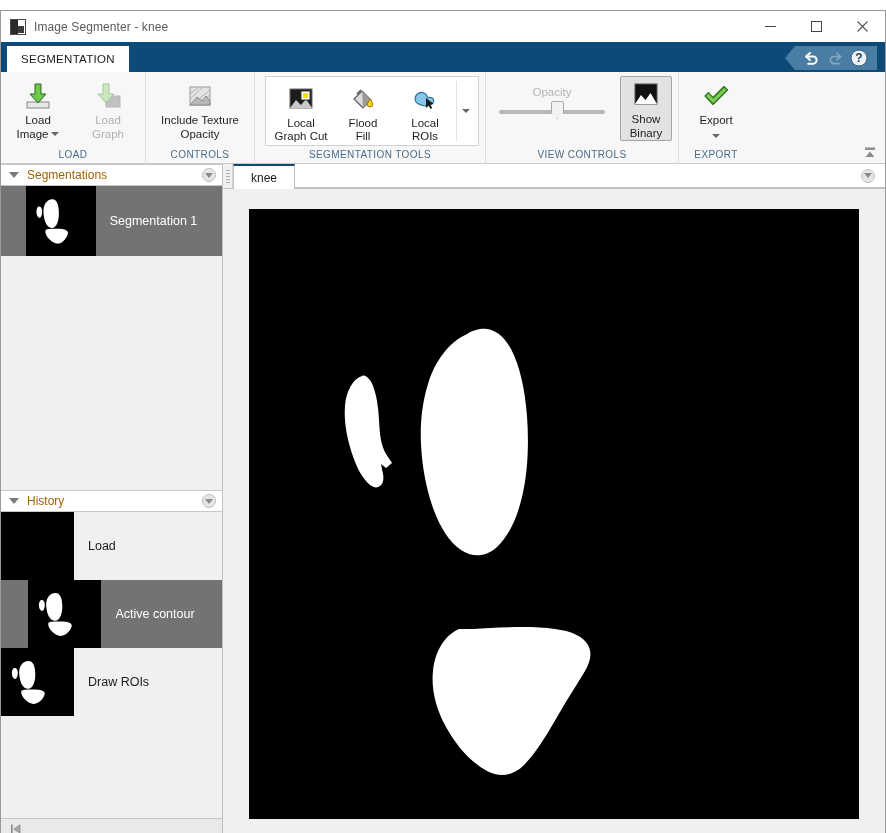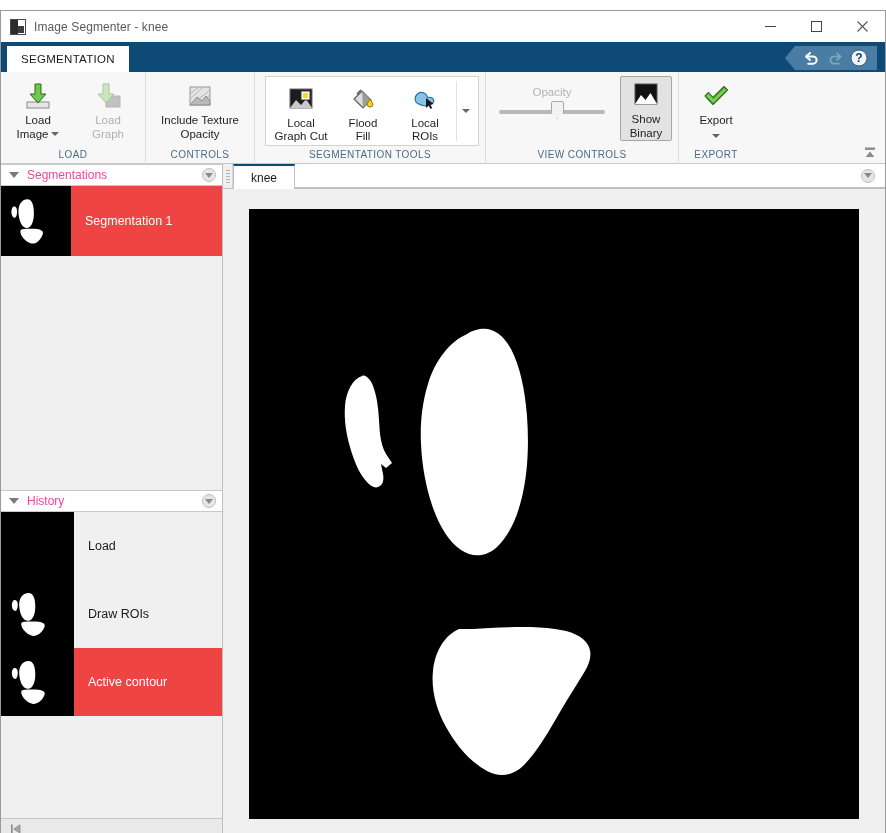--- a/index.html
+++ b/index.html
@@ -262,21 +262,21 @@
   }
   .panel-hdr .tri {
     width: 0; height: 0;
     border-left: 5px solid transparent;
     border-right: 5px solid transparent;
     border-top: 6px solid #7a7a7a;
     margin-right: 8px;
   }
   .panel-hdr .ptitle {
     font-size: 12px;
-    color: #ec4899;
+    color: #a16207;
   }
   .panel-hdr .pmenu {
     margin-left: auto;
     width: 14px; height: 14px;
     border-radius: 50%;
     background: #e6e6e6;
     border: 1px solid #bdbdbd;
     display: flex; align-items: center; justify-content: center;
   }
   .panel-hdr .pmenu i {
@@ -290,21 +290,21 @@
     flex: 1;
     overflow: hidden;
     background: #f0f0f0;
   }
   .seg-row {
     display: flex;
     align-items: center;
     height: 70px;
     background: #f0f0f0;
   }
-  .seg-row.selected { background: #ef4444; }
+  .seg-row.selected { background: #737373; justify-content: center; }
   .seg-row .thumb {
     width: 70px; height: 70px;
     flex: 0 0 70px;
     background: #000000;
     position: relative;
     overflow: hidden;
   }
   .seg-row .rlabel {
     font-size: 12.5px;
     color: #1a1a1a;
@@ -650,42 +650,42 @@
               <i></i>
             </span>
         </div>
         <div class="panel-list">
 
           <div class="seg-row hist-row">
             <div class="thumb"></div>
             <div class="rlabel">Load</div>
           </div>
 
+          <div class="seg-row hist-row selected">
+            <div class="thumb">
+              <svg width="73" height="68" viewBox="0 0 100 100" preserveAspectRatio="none" style="display:block">
+                <rect width="100" height="100" fill="#000"></rect>
+                <path d="M17 30 c-3 3 -3 12 1 15 c3 2 5 -3 5 -9 c0 -5 -3 -8 -6 -6 z" fill="#fff"></path>
+                <path d="M38 19 c-9 0 -14 9 -13 20 c1 12 5 20 11 21 c7 1 11 -9 11 -21 c0 -12 -3 -20 -9 -20 z" fill="#fff"></path>
+                <path d="M28 63 c-2 6 6 17 15 19 c8 2 16 -8 17 -15 c0 -4 -6 -6 -15 -6 c-9 0 -15 0 -17 2 z" fill="#fff"></path>
+              </svg>
+            </div>
+            <div class="rlabel">Active contour</div>
+          </div>
+
           <div class="seg-row hist-row">
             <div class="thumb">
               <svg width="73" height="68" viewBox="0 0 100 100" preserveAspectRatio="none" style="display:block">
                 <rect width="100" height="100" fill="#000"></rect>
                 <path d="M17 30 c-3 3 -3 12 1 15 c3 2 5 -3 5 -9 c0 -5 -3 -8 -6 -6 z" fill="#fff"></path>
                 <path d="M38 19 c-9 0 -14 9 -13 20 c1 12 5 20 11 21 c7 1 11 -9 11 -21 c0 -12 -3 -20 -9 -20 z" fill="#fff"></path>
                 <path d="M28 63 c-2 6 6 17 15 19 c8 2 16 -8 17 -15 c0 -4 -6 -6 -15 -6 c-9 0 -15 0 -17 2 z" fill="#fff"></path>
               </svg>
             </div>
             <div class="rlabel">Draw ROIs</div>
-          </div>
-
-          <div class="seg-row hist-row selected">
-            <div class="thumb">
-              <svg width="73" height="68" viewBox="0 0 100 100" preserveAspectRatio="none" style="display:block">
-                <rect width="100" height="100" fill="#000"></rect>
-                <path d="M17 30 c-3 3 -3 12 1 15 c3 2 5 -3 5 -9 c0 -5 -3 -8 -6 -6 z" fill="#fff"></path>
-                <path d="M38 19 c-9 0 -14 9 -13 20 c1 12 5 20 11 21 c7 1 11 -9 11 -21 c0 -12 -3 -20 -9 -20 z" fill="#fff"></path>
-                <path d="M28 63 c-2 6 6 17 15 19 c8 2 16 -8 17 -15 c0 -4 -6 -6 -15 -6 c-9 0 -15 0 -17 2 z" fill="#fff"></path>
-              </svg>
-            </div>
-            <div class="rlabel">Active contour</div>
           </div>
 
         </div>
       </div>
 
       <div class="dock-foot">
         <span>
           <svg width="14" height="14" viewBox="0 0 14 14">
             <rect x="2" y="2.5" width="1.6" height="9" fill="#8a8a8a"></rect>
             <path d="M11 2.8 L11 11.2 L4.8 7 Z" fill="#a6a6a6" stroke="#8a8a8a" stroke-width="0.8" stroke-linejoin="round"></path>

